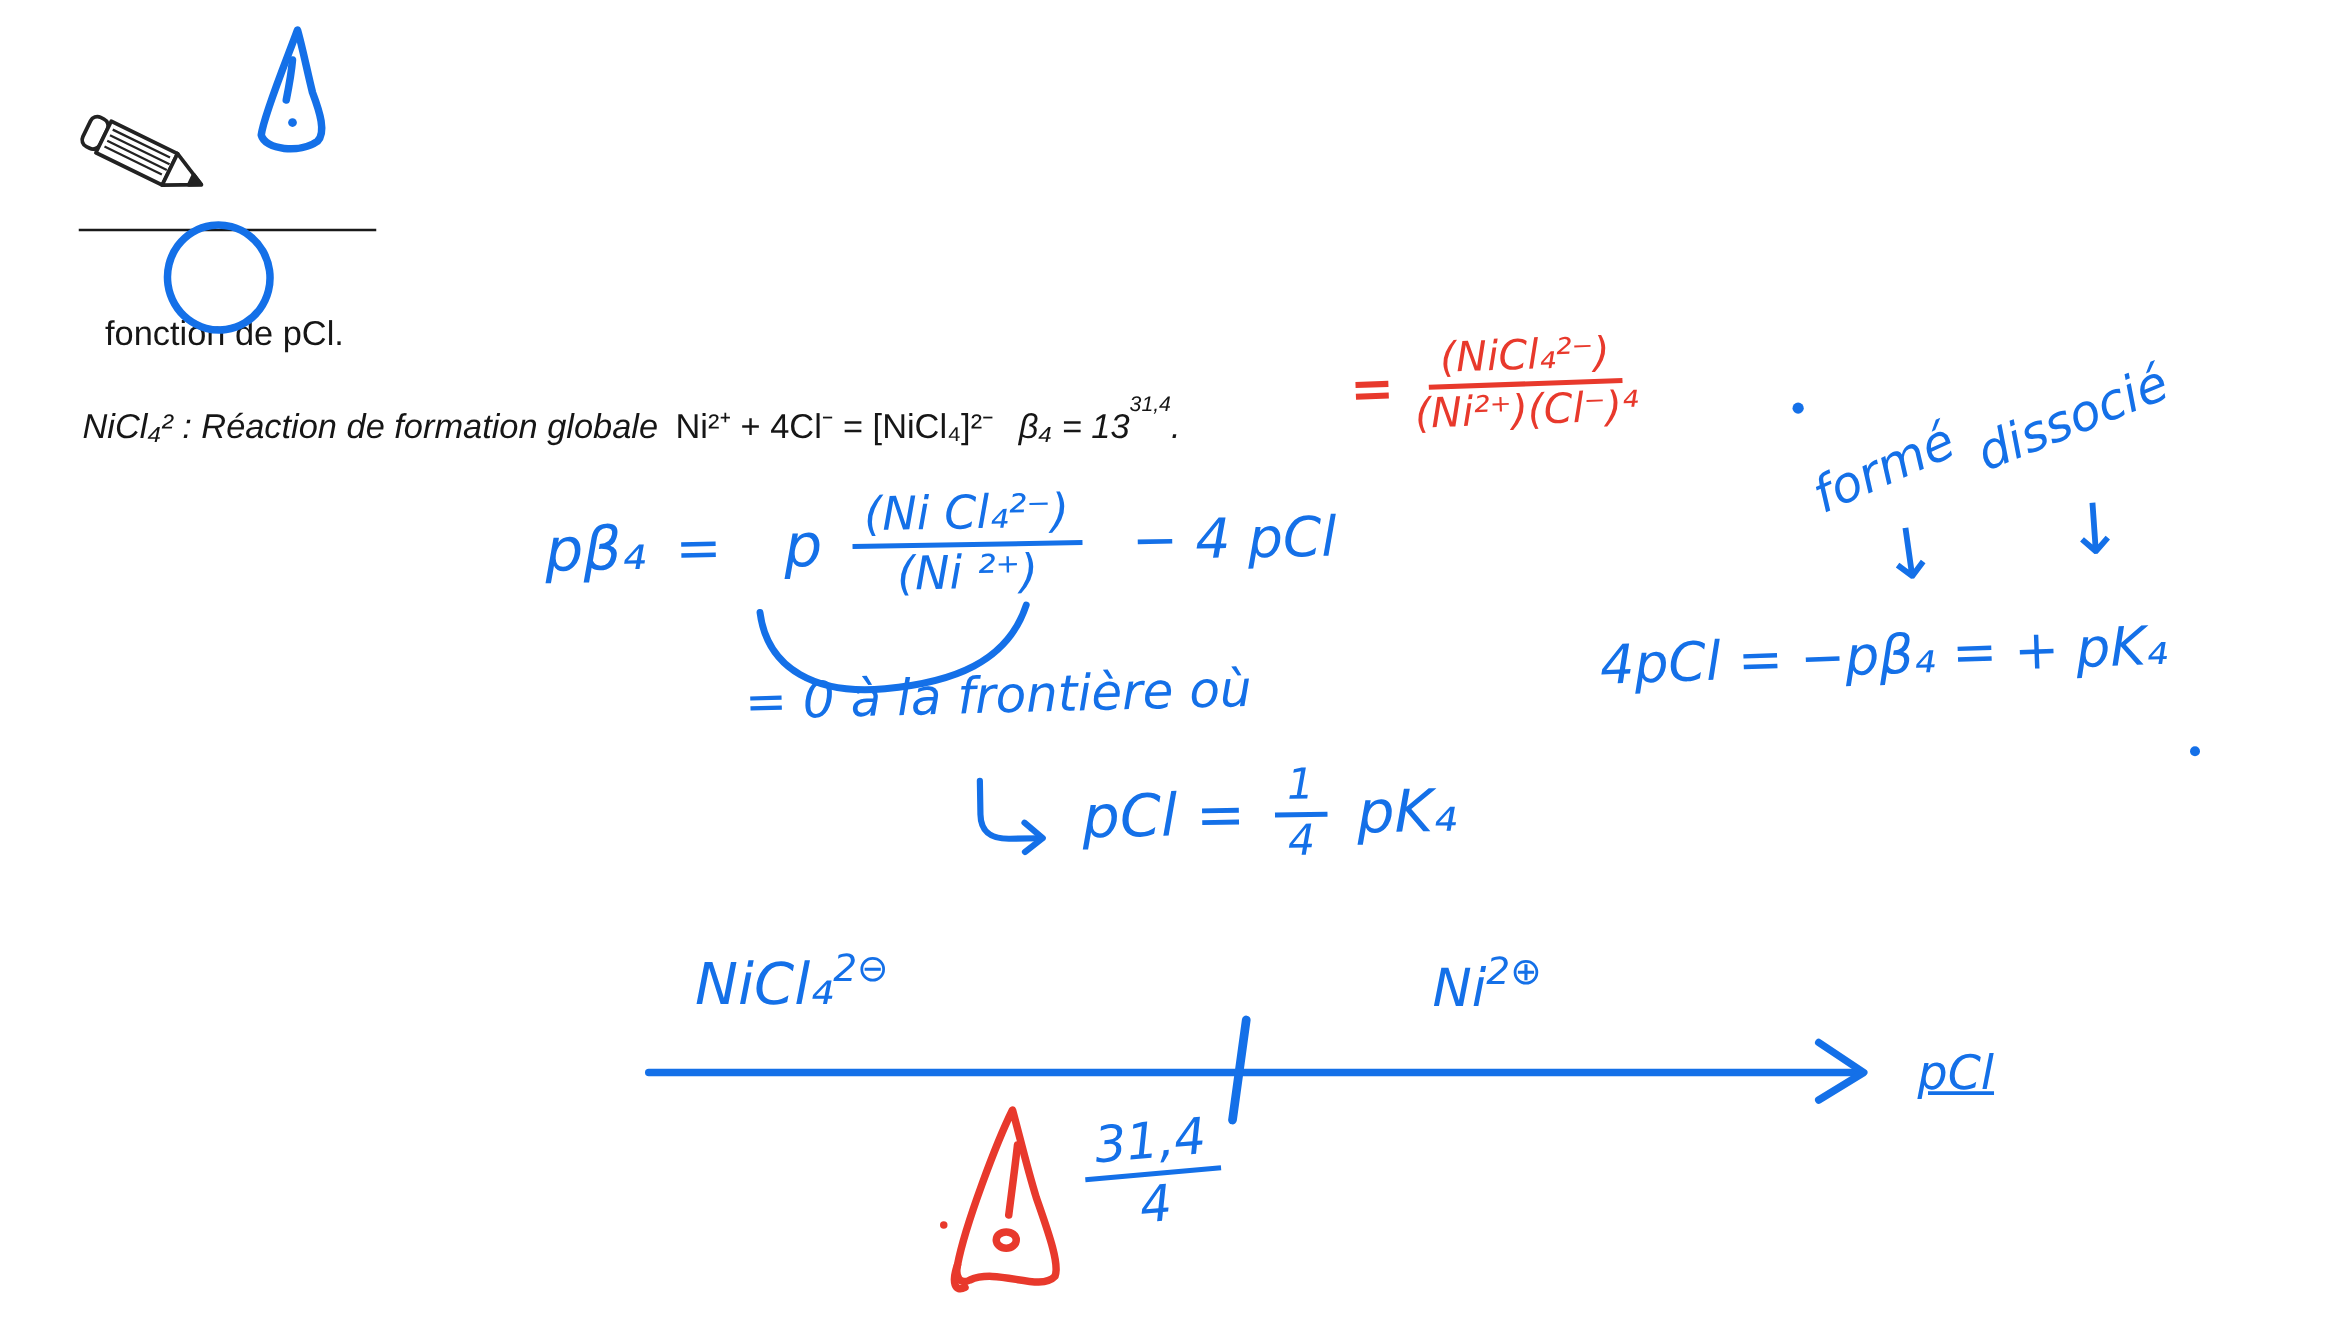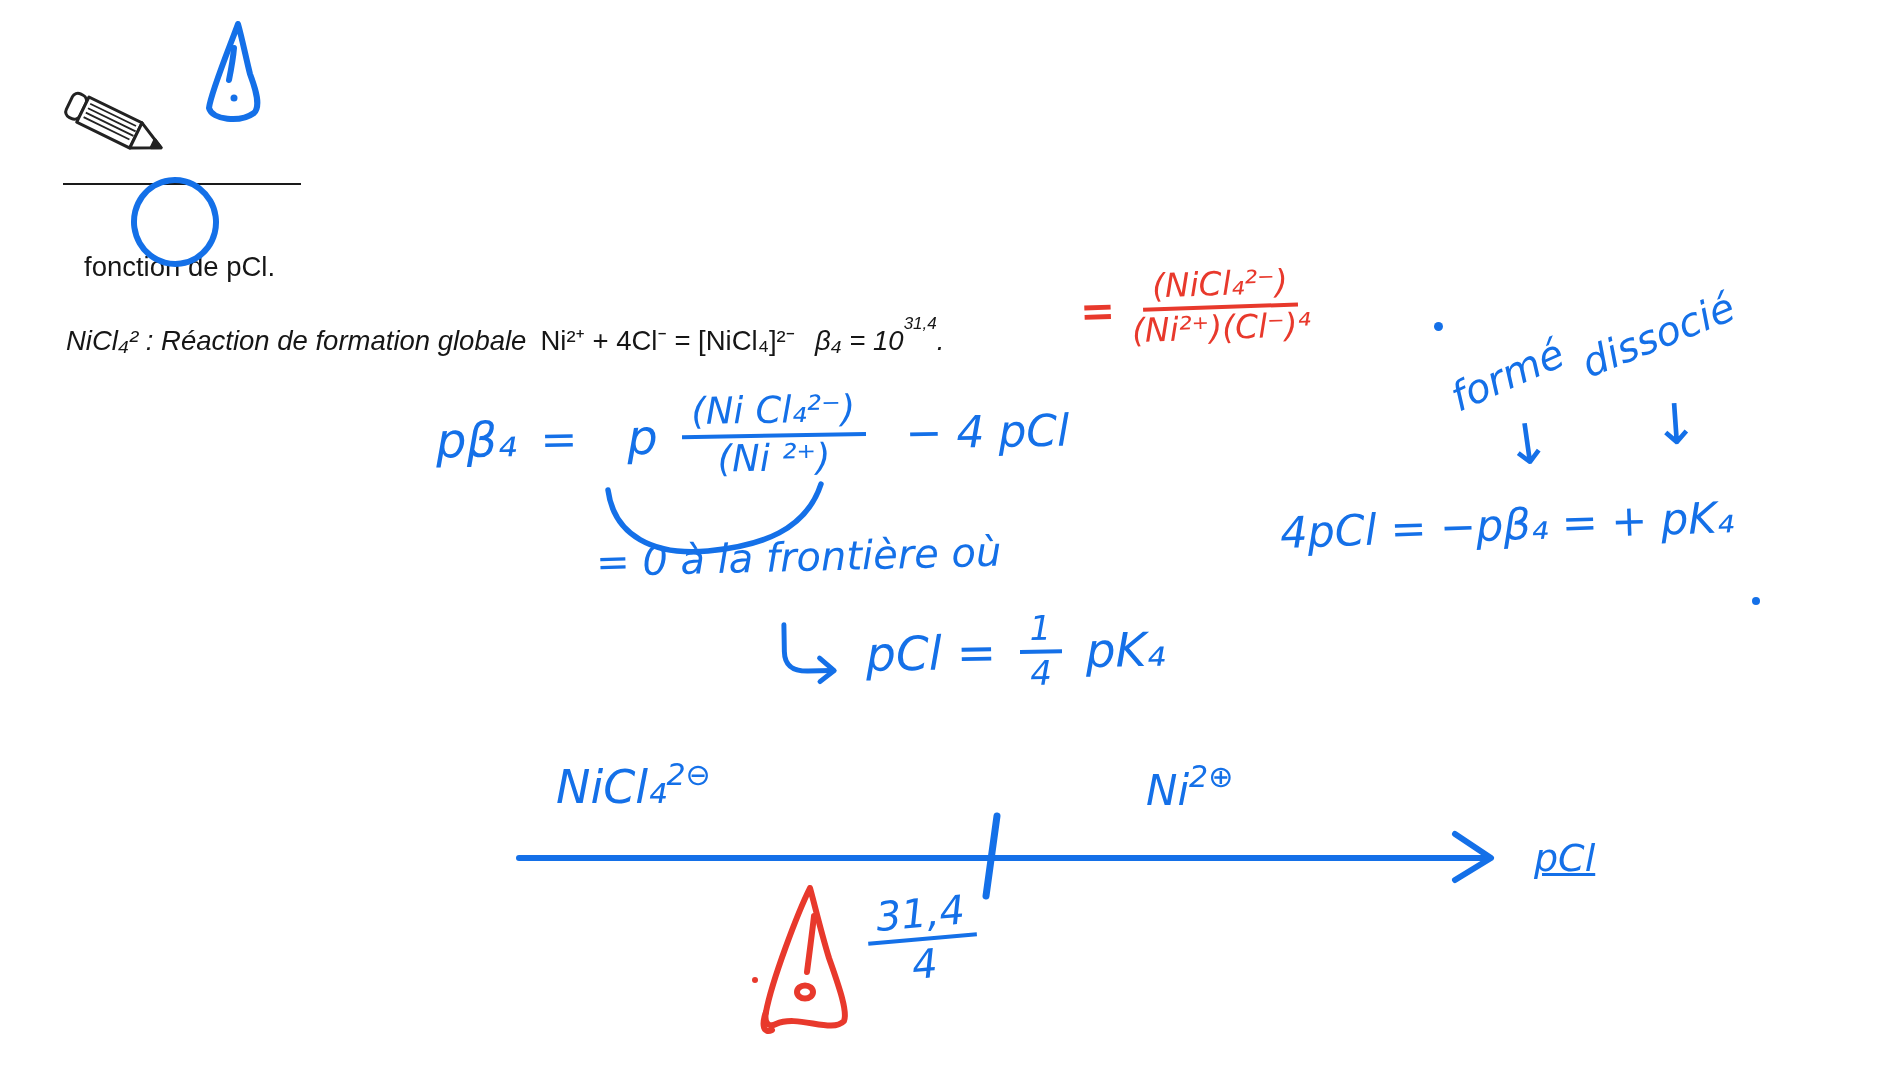--- a/index.html
+++ b/index.html
@@ -51,21 +51,21 @@
     <path d="M42,6 C34,28 15,74 13,90 C16,102 44,105 58,95 C65,88 60,72 54,56 C50,40 46,20 42,6 Z"></path>
     <path d="M38,30 C37,42 35,52 33,62"></path>
     <circle cx="38" cy="80" r="3.5" fill="#1470e8" stroke="none"></circle>
   </svg>
 
   <div class="heading-underline"></div>
 
   <div class="pline" style="left:63px;top:250px;margin-left:21px;">fonction de pCl.</div>
 
   <div class="pline" style="left:66px;top:318px;">
-    <span class="it">NiCl₄² : Réaction de formation globale</span><span class="mathspan">Ni²⁺ + 4Cl⁻ = [NiCl₄]²⁻</span><span class="betaspan"><span>β₄ = 10</span><sup>31,4</sup><span>.</span></span>
+    <span class="it">NiCl₄² : Réaction de formation globale</span><span class="mathspan">Ni²⁺ + 4Cl⁻ = [NiCl₄]²⁻</span><span class="betaspan"><span>β₄ = 13</span><sup>31,4</sup><span>.</span></span>
   </div>
 
   <div class="seul-circle"></div>
 
   <div class="hw red row" style="left:1080px;top:268px;gap:16px;transform:rotate(-2deg);">
     <span style="font-size:42px;font-weight:bold;">=</span>
     <span class="frac" style="font-size:33px;">
       <span class="num">(NiCl₄²⁻)</span>
       <span class="den">(Ni²⁺)(Cl⁻)⁴</span>
     </span>

